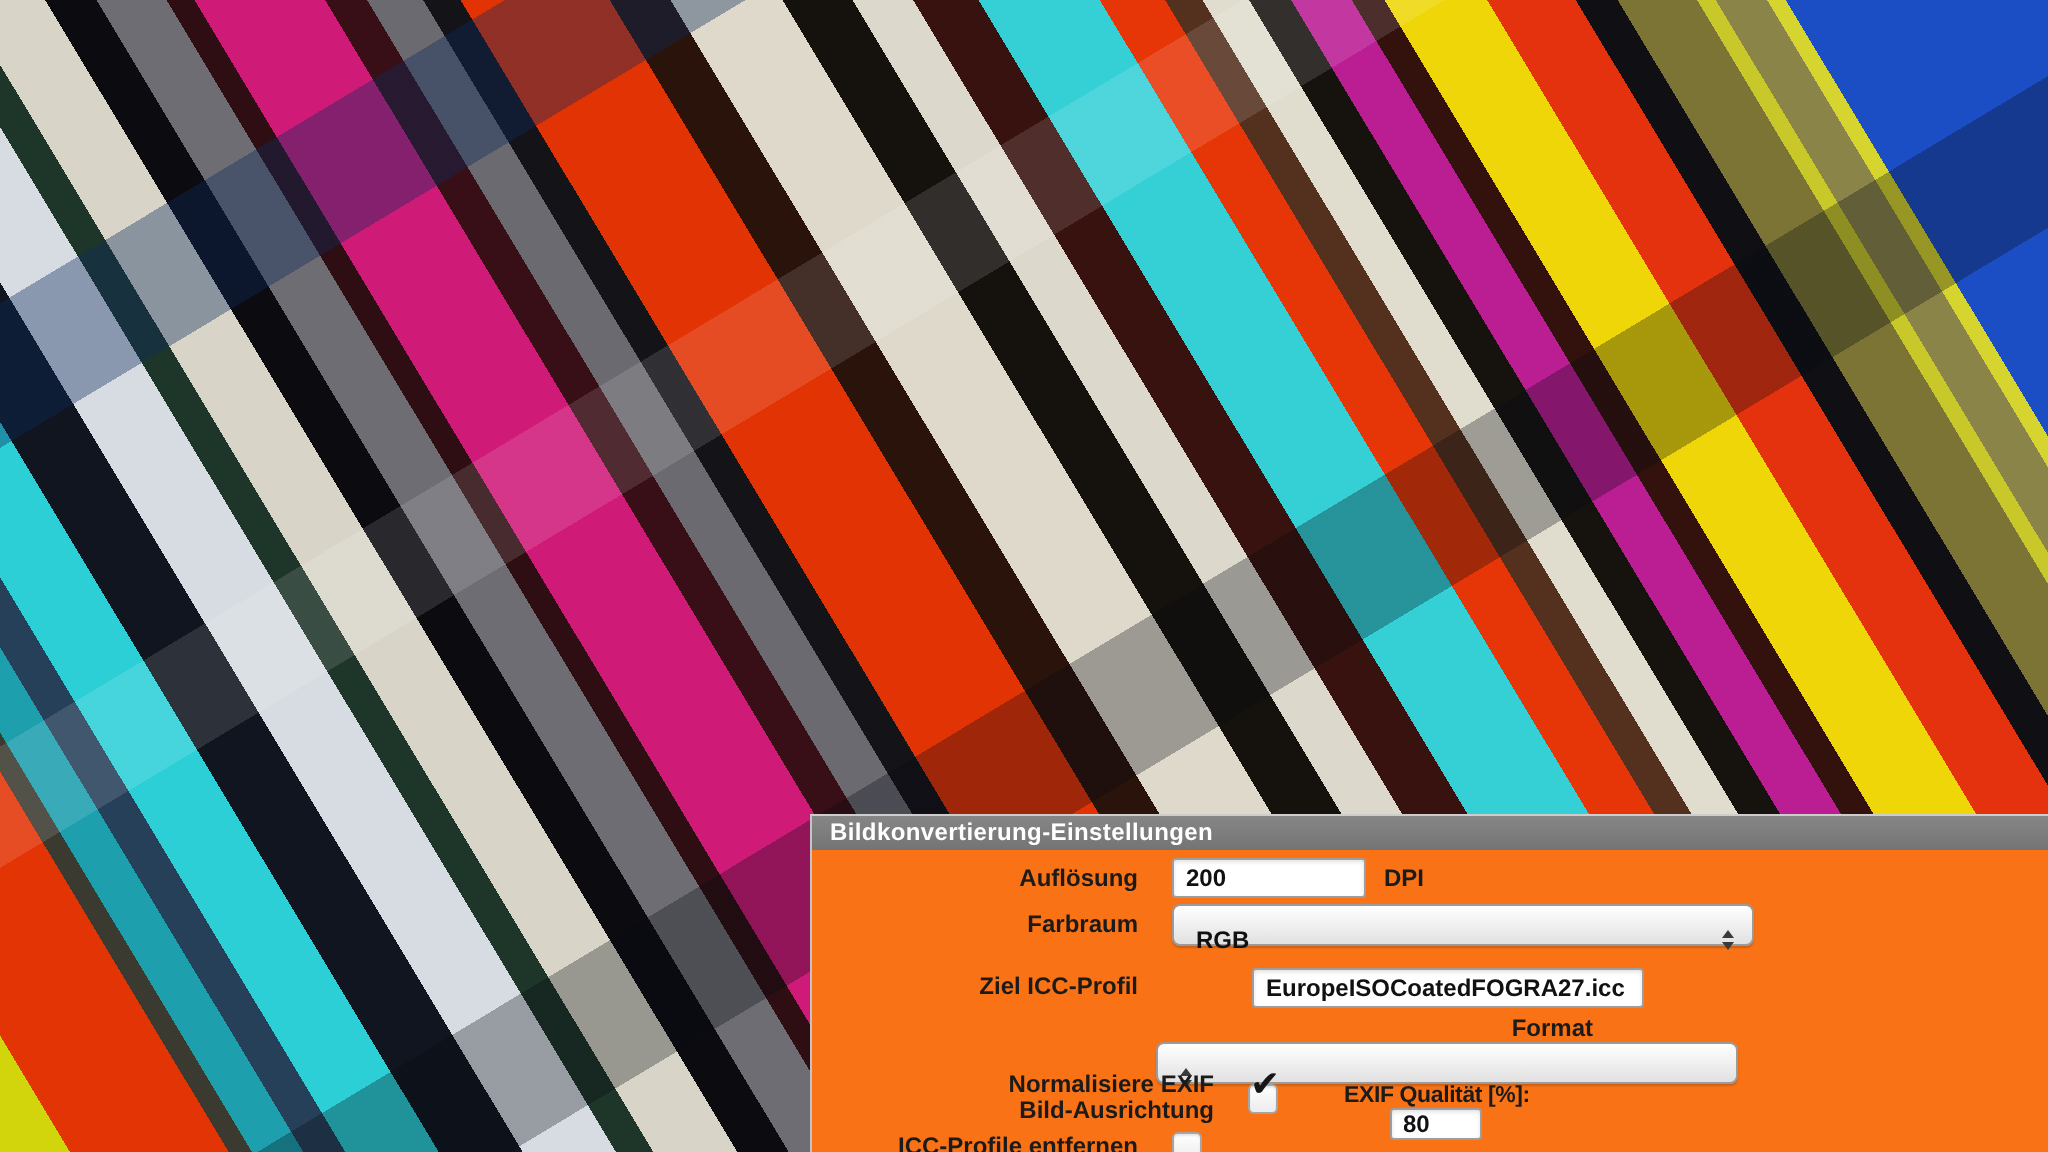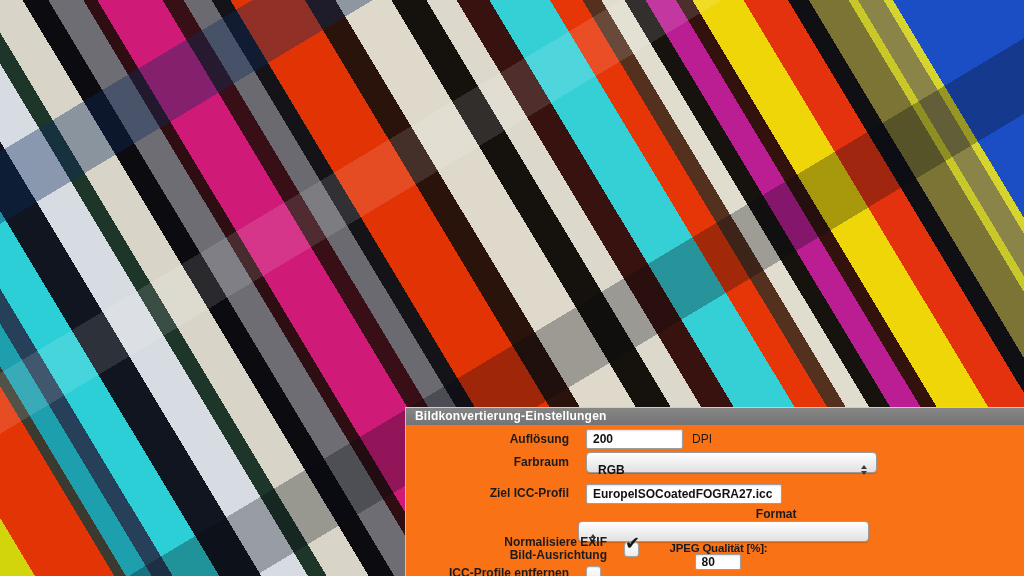--- a/index.html
+++ b/index.html
@@ -31,21 +31,21 @@
     box-sizing:border-box;overflow:hidden;
   }
   .titlebar{
     height:17px;background:linear-gradient(#868686,#747474);
     color:#fff;font-size:12px;font-weight:bold;line-height:17px;
     padding-left:9px;letter-spacing:.2px;
   }
   .row{position:absolute;left:0;right:0;display:flex;align-items:center;}
   .r1{top:21px;height:20px;}
   .r2{top:47px;height:15px;}
-  .r3{top:75px;height:21px;}
+  .r3{top:75px;height:21px;gap:40px;}
   .r4{top:100px;height:21px;flex-direction:column;}
   .r5{top:124px;height:34px;padding-left:38px;}
   .r6{top:155px;height:21px;}
   .lbl{
     width:163px;flex:none;text-align:right;
     font-size:12px;font-weight:bold;color:#1b1b1b;line-height:13px;
   }
   .gap{margin-left:17px;}
   .tfield{
     box-sizing:border-box;height:20px;border:1px solid #9e9e9e;border-radius:2px;
@@ -61,21 +61,21 @@
     border:1px solid #9b9b9b;border-radius:4px;
     background:linear-gradient(#ffffff,#e1e1e1);
     display:flex;align-items:center;padding:14px 9px 0 11px;
     box-shadow:0 1px 1px rgba(0,0,0,.18);cursor:default;
   }
   .dropdown .val{font-size:12px;font-weight:bold;color:#111;flex:1;}
   .stepper{display:flex;flex-direction:column;align-items:center;gap:2px;flex:none;}
   .tri-up{width:0;height:0;border-left:3.5px solid transparent;border-right:3.5px solid transparent;border-bottom:4px solid #3a3a3a;}
   .tri-down{width:0;height:0;border-left:3.5px solid transparent;border-right:3.5px solid transparent;border-top:4px solid #3a3a3a;}
   .jpeg-lbl{margin-left:7px;font-size:11.5px;font-weight:bold;color:#1b1b1b;white-space:nowrap;letter-spacing:-.2px;}
-  .unit{margin-left:9px;font-size:12px;font-weight:normal;color:#1b1b1b;}
+  .unit{margin-left:9px;font-size:12px;font-weight:bold;color:#1b1b1b;}
   .checkbox{
     position:relative;width:15px;height:15px;flex:none;box-sizing:border-box;
     border:1px solid #a5a5a5;border-radius:3px;
     background:linear-gradient(#ffffff,#ececec);
     box-shadow:inset 0 1px 1px rgba(0,0,0,.10);
   }
   .checkbox .mark{
     position:absolute;left:0;top:-9px;font-size:18px;font-weight:bold;color:#161616;
     line-height:1;font-family:"DejaVu Sans",sans-serif;
   }
@@ -118,21 +118,21 @@
     </div>
 
     <div class="row r4">
       <label class="lbl">Format</label>
       <div class="dropdown gap">
         <span class="stepper">
           <span class="tri-up"></span>
           <span class="tri-down"></span>
         </span>
       </div>
-      <span class="jpeg-lbl">JPEG Qualität [%]:</span>
+      <span class="jpeg-lbl">EXIF Qualität [%]:</span>
       <input class="tfield f-q" type="text" value="80" style="">
     </div>
 
     <div class="row r5">
       <label class="lbl">
         <span class="lbl2">Normalisiere EXIF</span>
         <span class="lbl2">Bild-Ausrichtung</span>
       </label>
       <span class="checkbox gap">
         <span class="mark">✔</span>

